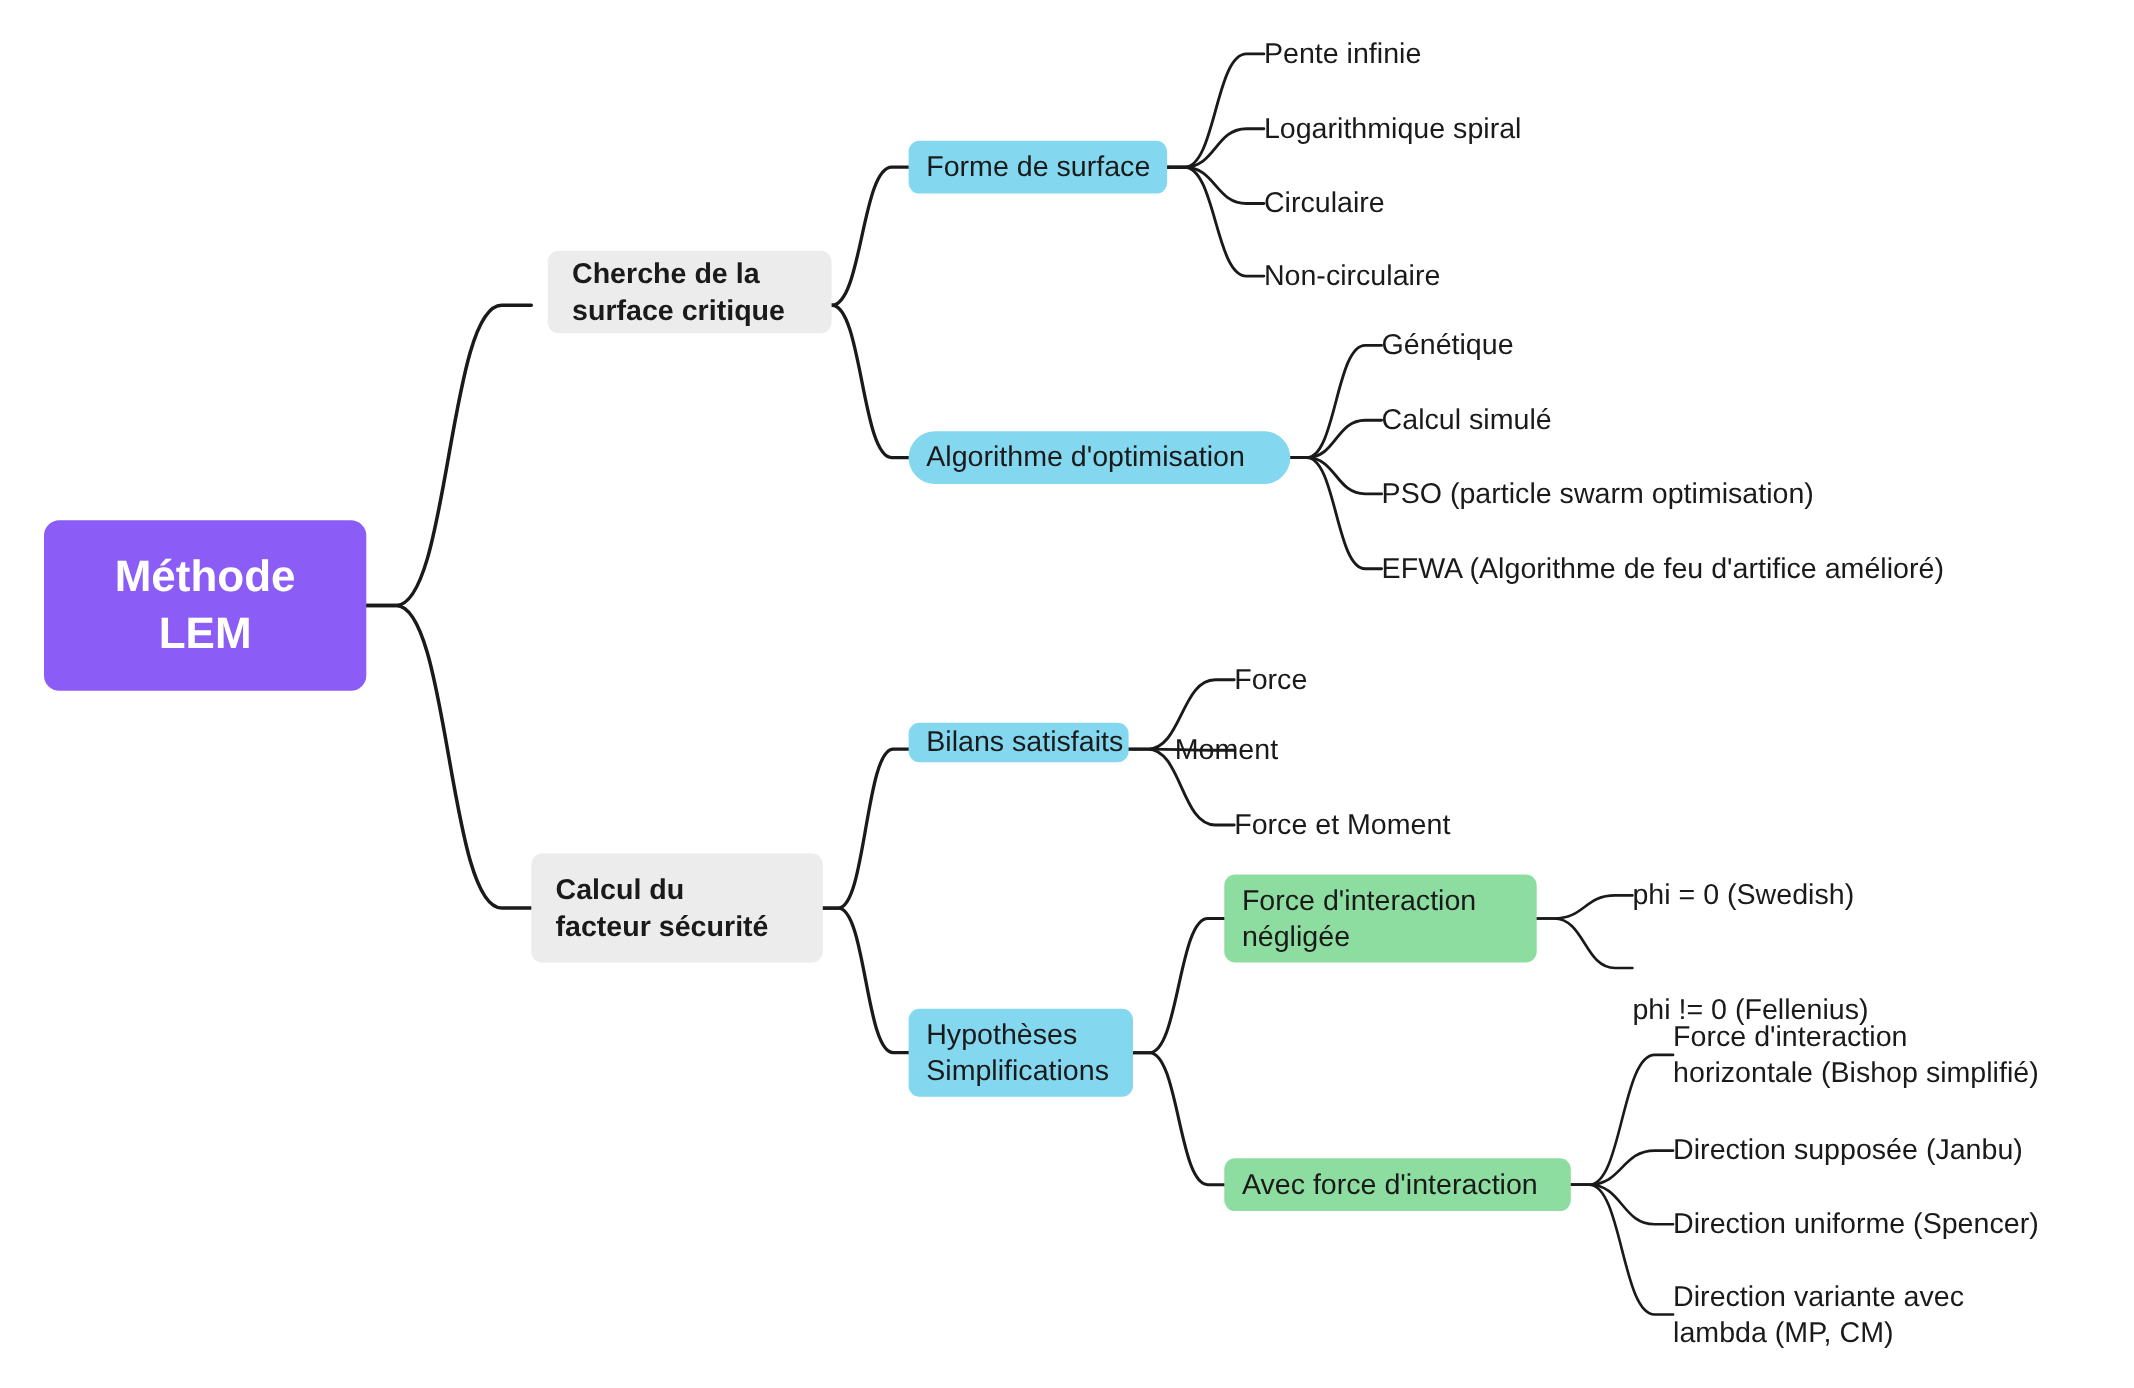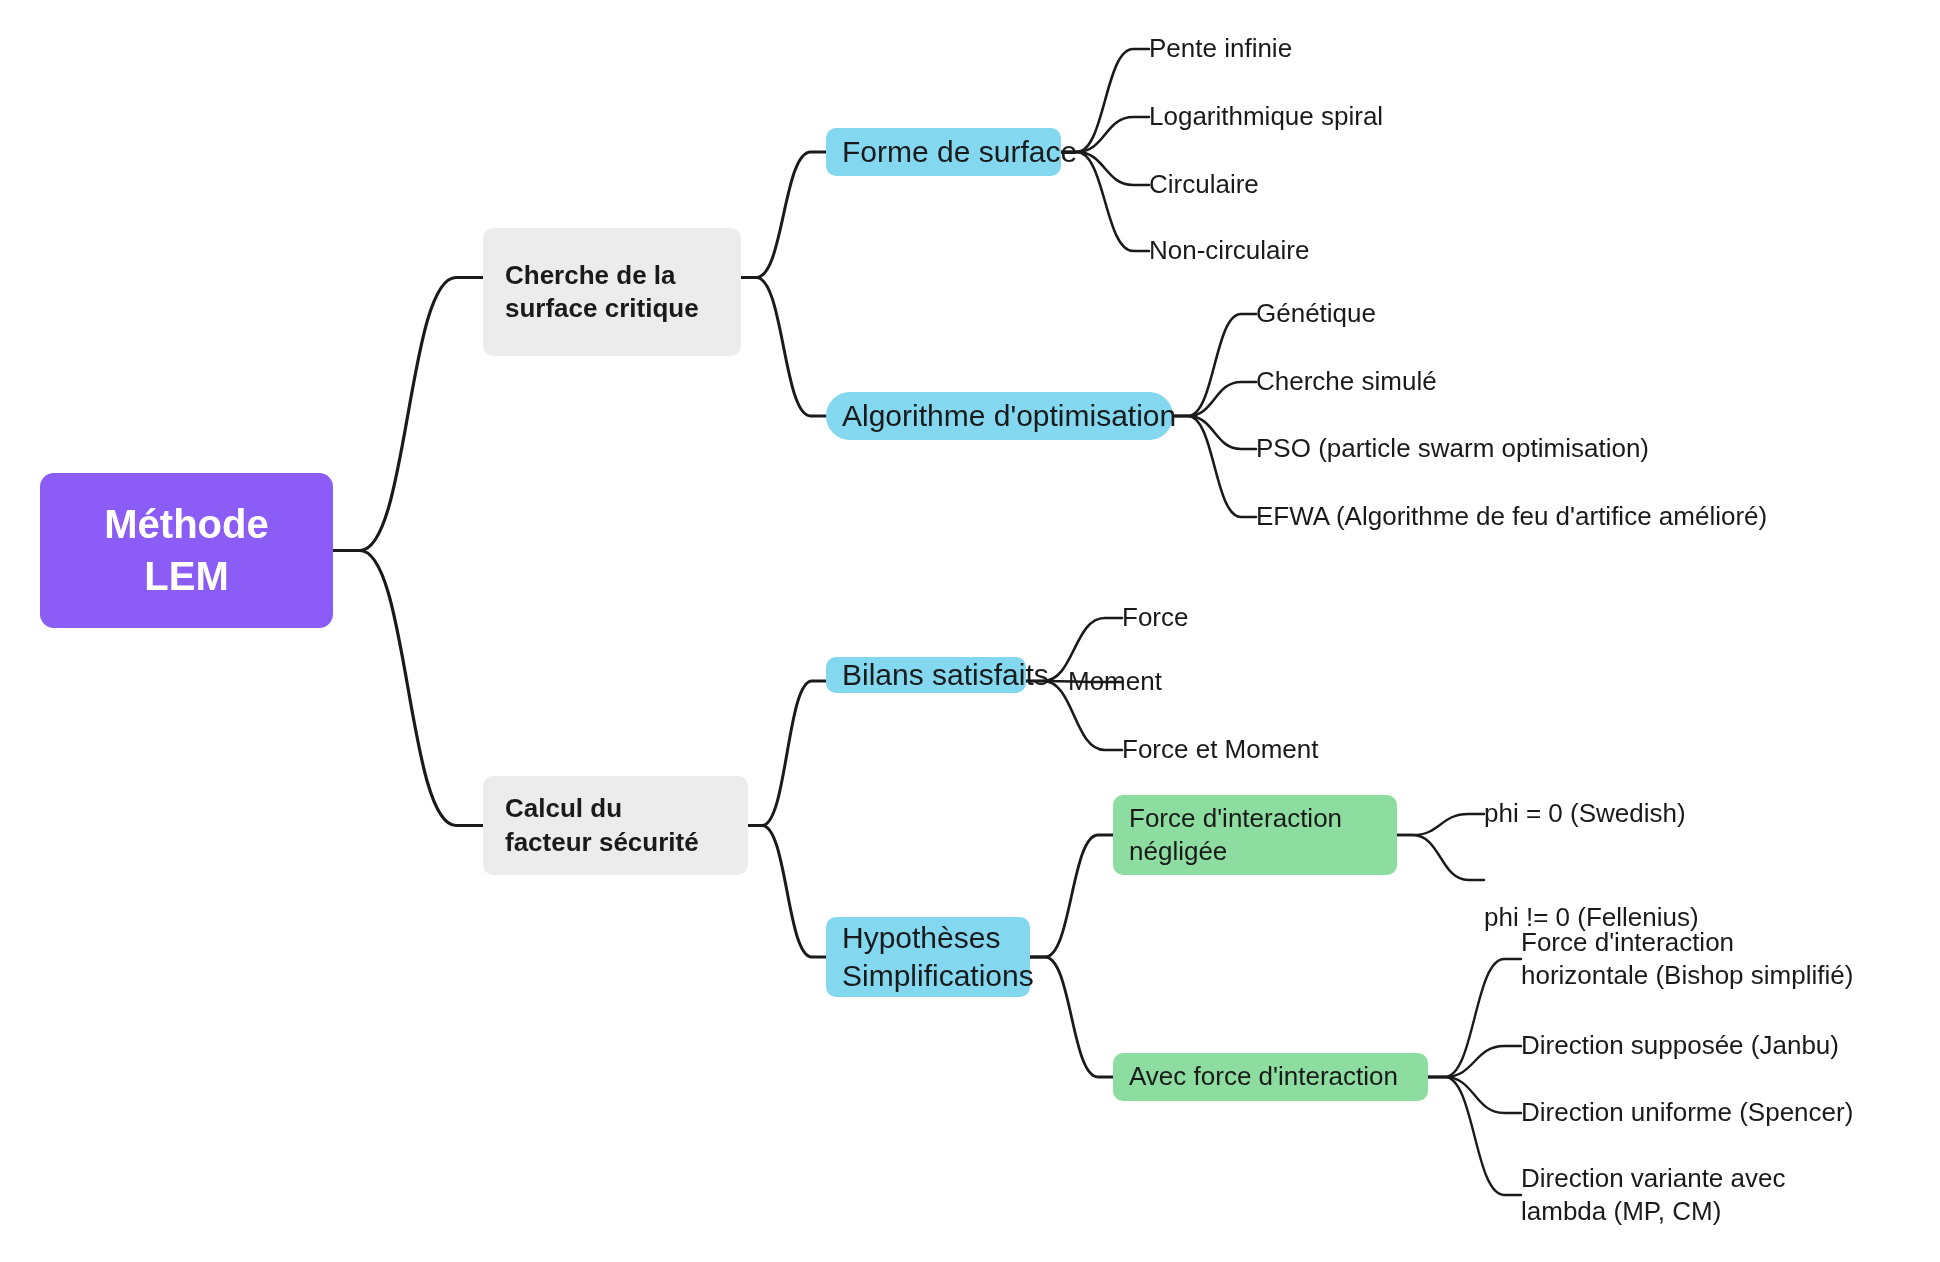--- a/index.html
+++ b/index.html
@@ -56,21 +56,21 @@
     background: #ececec;
     color: #1a1a1a;
     font-weight: bold;
     font-size: 26px;
     padding-left: 22px;
     padding-right: 22px;
   }
   .node-blue {
     background: #83d8f0;
     color: #1a1a1a;
-    font-size: 30px;
+    font-size: 26px;
     padding-left: 16px;
     padding-right: 16px;
   }
   .node-green {
     background: #8ddda0;
     color: #1a1a1a;
     font-size: 26px;
     padding-left: 16px;
     padding-right: 16px;
   }
@@ -109,38 +109,38 @@
       <path d="M 1397 835 L 1412.66 835 C 1440.5 835, 1440.5 814, 1468.34 814 L 1484 814" class="edge" stroke-width="2.4"></path>
       <path d="M 1397 835 L 1412.66 835 C 1440.5 835, 1440.5 880, 1468.34 880 L 1484 880" class="edge" stroke-width="2.4"></path>
       <path d="M 1428 1077 L 1444.74 1077 C 1474.5 1077, 1474.5 959, 1504.26 959 L 1521 959" class="edge" stroke-width="2.4"></path>
       <path d="M 1428 1077 L 1444.74 1077 C 1474.5 1077, 1474.5 1046, 1504.26 1046 L 1521 1046" class="edge" stroke-width="2.4"></path>
       <path d="M 1428 1077 L 1444.74 1077 C 1474.5 1077, 1474.5 1113, 1504.26 1113 L 1521 1113" class="edge" stroke-width="2.4"></path>
       <path d="M 1428 1077 L 1444.74 1077 C 1474.5 1077, 1474.5 1195, 1504.26 1195 L 1521 1195" class="edge" stroke-width="2.4"></path>
     </svg>
   <div id="node-layer">
       <div class="node-box node-root" style="left: 40px; top: 473px; width: 293px; height: 155px;">Méthode
 LEM</div>
-      <div class="node-box node-l2" style="left: 483px; top: 228px; width: 258px; height: 128px;">Cherche de la
+      <div class="node-box node-l2" style="left: 498px; top: 228px; width: 258px; height: 75px;">Cherche de la
 surface critique</div>
       <div class="node-box node-l2" style="left: 483px; top: 776px; width: 265px; height: 99px;">Calcul du
 facteur sécurité</div>
       <div class="node-box node-blue" style="left: 826px; top: 128px; width: 235px; height: 48px;">Forme de surface</div>
       <div class="node-box node-blue" style="left: 826px; top: 392px; width: 347px; height: 48px; border-radius: 24px;">Algorithme d'optimisation</div>
       <div class="node-box node-blue" style="left: 826px; top: 657px; width: 200px; height: 36px;">Bilans satisfaits</div>
       <div class="node-box node-blue" style="left: 826px; top: 917px; width: 204px; height: 80px;">Hypothèses
 Simplifications</div>
       <div class="node-box node-green" style="left: 1113px; top: 795px; width: 284px; height: 80px;">Force d'interaction
 négligée</div>
       <div class="node-box node-green" style="left: 1113px; top: 1053px; width: 315px; height: 48px;">Avec force d'interaction</div>
       <div class="node-box node-leaf" style="left: 1149px; top: 32px; width: 170px; height: 34px; text-align: center;">Pente infinie</div>
       <div class="node-box node-leaf" style="left: 1149px; top: 100px; width: 265px; height: 34px;">Logarithmique spiral</div>
       <div class="node-box node-leaf" style="left: 1149px; top: 168px; width: 130px; height: 34px;">Circulaire</div>
       <div class="node-box node-leaf" style="left: 1149px; top: 234px; width: 185px; height: 34px;">Non-circulaire</div>
       <div class="node-box node-leaf" style="left: 1256px; top: 297px; width: 140px; height: 34px;">Génétique</div>
-      <div class="node-box node-leaf" style="left: 1256px; top: 365px; width: 180px; height: 34px;">Cherche simulé</div>
+      <div class="node-box node-leaf" style="left: 1256px; top: 365px; width: 180px; height: 34px;">Calcul simulé</div>
       <div class="node-box node-leaf" style="left: 1256px; top: 432px; width: 430px; height: 34px;">PSO (particle swarm optimisation)</div>
       <div class="node-box node-leaf" style="left: 1256px; top: 500px; width: 580px; height: 34px;">EFWA (Algorithme de feu d'artifice amélioré)</div>
       <div class="node-box node-leaf" style="left: 1122px; top: 601px; width: 85px; height: 34px;">Force</div>
       <div class="node-box node-leaf" style="left: 1068px; top: 665px; width: 120px; height: 34px;">Moment</div>
       <div class="node-box node-leaf" style="left: 1122px; top: 733px; width: 230px; height: 34px;">Force et Moment</div>
       <div class="node-box node-leaf" style="left: 1484px; top: 797px; width: 235px; height: 34px;">phi = 0 (Swedish)</div>
       <div class="node-box node-leaf" style="left: 1484px; top: 863px; width: 255px; height: 34px; margin-top: 38px;">phi != 0 (Fellenius)</div>
       <div class="node-box node-leaf" style="left: 1521px; top: 925px; width: 385px; height: 68px;">Force d'interaction
 horizontale (Bishop simplifié)</div>
       <div class="node-box node-leaf" style="left: 1521px; top: 1029px; width: 370px; height: 34px;">Direction supposée (Janbu)</div>

